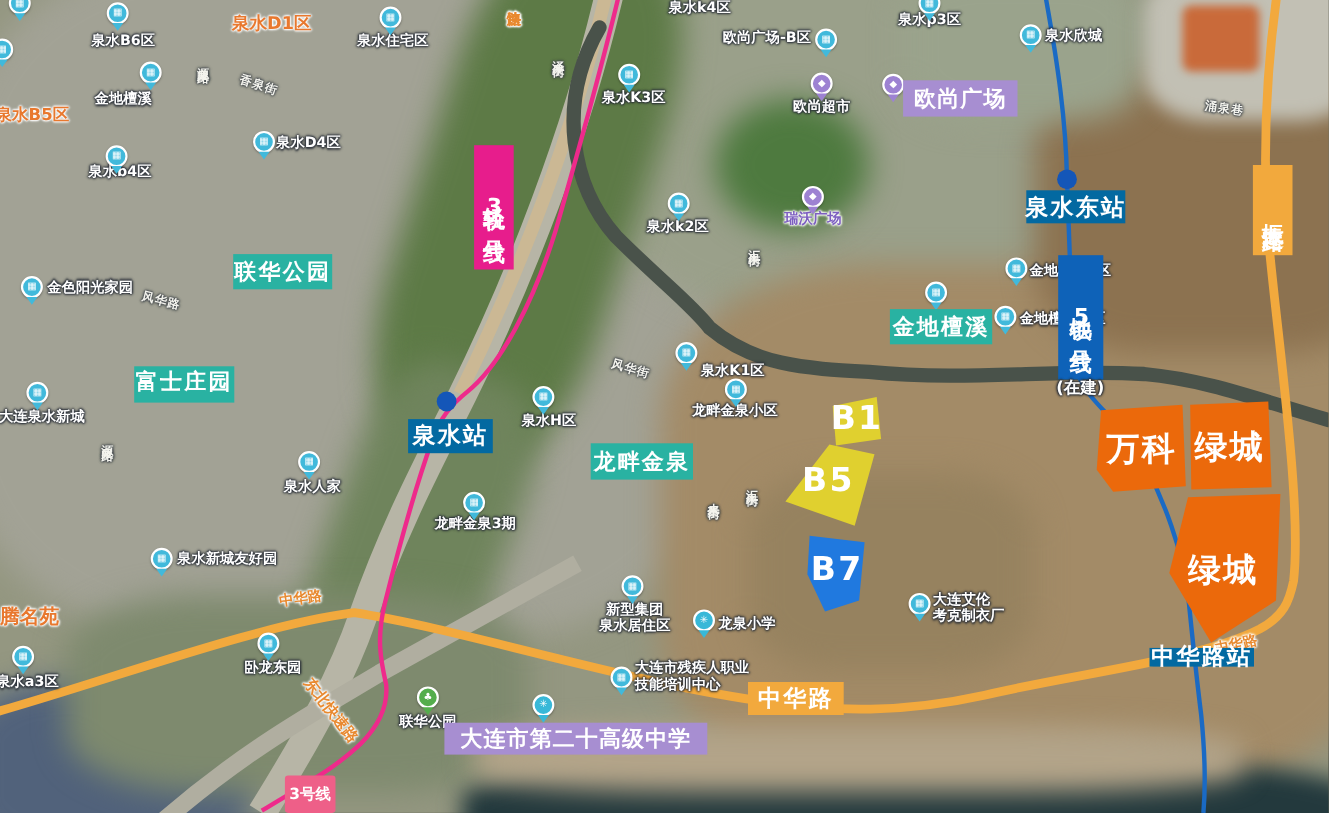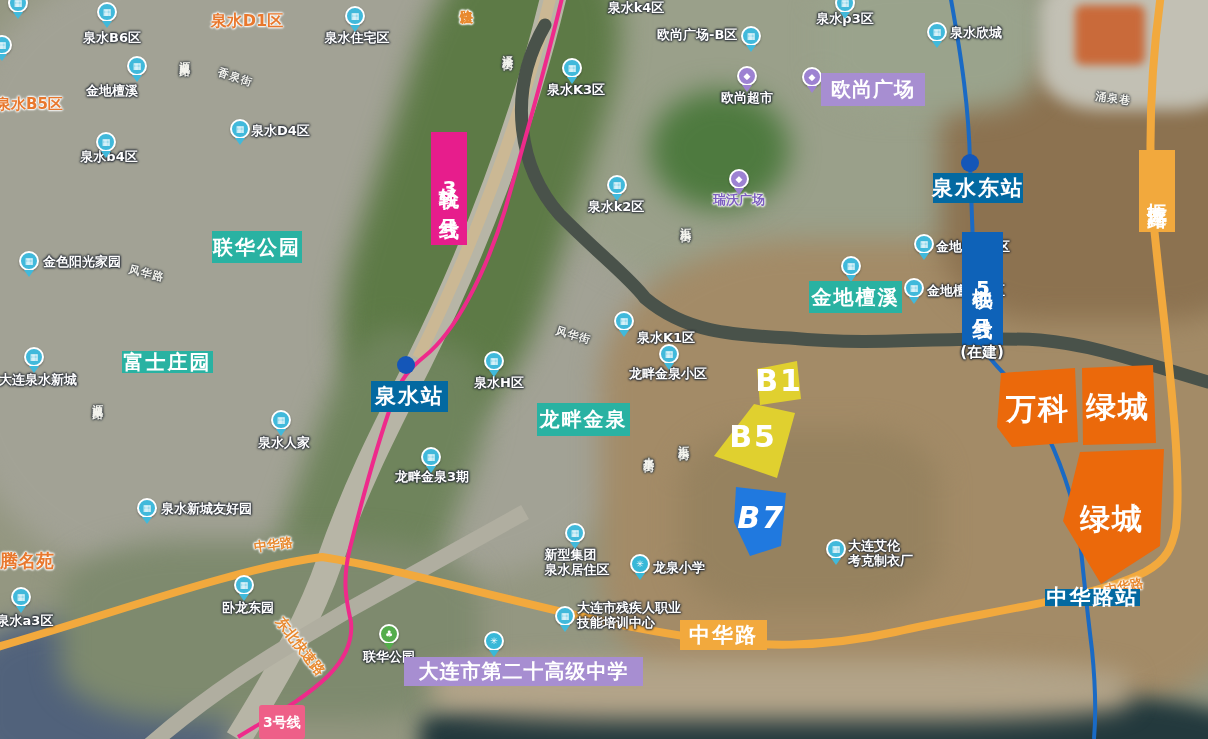--- a/index.html
+++ b/index.html
@@ -112,34 +112,34 @@
         <polygon points="736,487 786,493 781,546 750,556 734,522" fill="#2079df"></polygon>
         <polygon points="1001,373 1075,368 1078,442 1012,447 997,427" fill="#eb690b"></polygon>
         <polygon points="1082,368 1153,365 1156,443 1083,445" fill="#eb690b"></polygon>
         <polygon points="1080,452 1164,449 1160,546 1101,584 1063,521" fill="#eb690b"></polygon>
       </g>
   </svg>
 
   <div id="overlay">
       <div class="lbl parcel-label" style="left: 779px; top: 364px; transform: translateX(-50%); text-align: right;">B1</div>
       <div class="lbl parcel-label" style="left: 753px; top: 420px; transform: translateX(-50%);">B5</div>
-      <div class="lbl parcel-label" style="left: 761px; top: 501px; transform: translateX(-50%); font-style: italic;">B7</div>
+      <div class="lbl parcel-label" style="left: 761px; top: 501px; transform: translateX(-50%);">B7</div>
       <div class="lbl parcel-label" style="left: 1038px; top: 392px; transform: translateX(-50%);">万科</div>
       <div class="lbl parcel-label" style="left: 1118px; top: 390px; transform: translateX(-50%);">绿城</div>
       <div class="lbl parcel-label" style="left: 1112px; top: 502px; transform: translateX(-50%);">绿城</div>
       <div class="lbl station" style="left: 371px; top: 381px; width: 77px; height: 31px;">泉水站</div>
       <div class="lbl station" style="left: 933px; top: 173px; width: 90px; height: 30px;">泉水东站</div>
       <div class="lbl station" style="left: 1045px; top: 589px; width: 95px; height: 17px;">中华路站</div>
       <div class="lbl transit-pink" style="left: 431px; top: 132px; width: 36px; height: 113px;">轻轨3号线</div>
       <div class="lbl transit-blue" style="left: 962px; top: 232px; width: 41px; height: 113px;">地铁5号线</div>
       <div class="lbl outline-white" style="left: 982px; top: 344px; transform: translateX(-50%); transform-origin: center top;">(在建)</div>
       <div class="lbl road-box-v" style="left: 1139px; top: 150px; width: 36px; height: 82px;">振连路</div>
       <div class="lbl road-box" style="left: 680px; top: 620px; width: 87px; height: 30px;">中华路</div>
       <div class="lbl area-teal" style="left: 212px; top: 231px; width: 90px; height: 32px;">联华公园</div>
-      <div class="lbl area-teal" style="left: 122px; top: 351px; width: 91px; height: 22px;">富士庄园</div>
+      <div class="lbl area-teal" style="left: 122px; top: 333px; width: 91px; height: 33px; font-family: Liberation Mono, monospace;">富士庄园</div>
       <div class="lbl area-teal" style="left: 537px; top: 403px; width: 93px; height: 33px;">龙畔金泉</div>
       <div class="lbl area-teal" style="left: 809px; top: 281px; width: 93px; height: 32px;">金地檀溪</div>
       <div class="lbl area-purple" style="left: 821px; top: 73px; width: 104px; height: 33px;">欧尚广场</div>
       <div class="lbl area-purple" style="left: 404px; top: 657px; width: 239px; height: 29px;">大连市第二十高级中学</div>
       <div class="lbl area-orange" style="left: 247px; top: 12px; font-size: 16px; transform: translateX(-50%); transform-origin: center top;">泉水D1区</div>
       <div class="lbl area-orange" style="left: -4px; top: 96px; font-size: 15px;">泉水B5区</div>
       <div class="lbl area-orange" style="left: 0px; top: 551px; font-size: 18px;">腾名苑</div>
       <div class="lbl poi" style="left: 112px; top: 31px; transform: translateX(-50%); transform-origin: center top;">泉水B6区</div>
       <div class="lbl poi" style="left: 112px; top: 84px; transform: translateX(-50%); transform-origin: center top;">金地檀溪</div>
       <div class="lbl poi" style="left: 251px; top: 124px;">泉水D4区</div>
@@ -162,21 +162,21 @@
       <div class="lbl poi" style="left: 845px; top: 12px; transform: translateX(-50%); transform-origin: center top;">泉水p3区</div>
       <div class="lbl poi" style="left: 950px; top: 26px;">泉水欣城</div>
       <div class="lbl poi" style="left: 936px; top: 240px;">金地檀溪3区</div>
       <div class="lbl poi" style="left: 927px; top: 284px;">金地檀溪小区</div>
       <div class="lbl poi" style="left: 747px; top: 91px; transform: translateX(-50%); transform-origin: center top;">欧尚超市</div>
       <div class="lbl poi-purple" style="left: 739px; top: 193px; transform: translateX(-50%); transform-origin: center top;">瑞沃广场</div>
       <div class="lbl poi" style="left: 848px; top: 539px;">
         <div>大连艾伦</div>
         <div>考克制衣厂</div>
       </div>
-      <div class="lbl poi" style="left: 577px; top: 548px; transform: translateX(-50%); transform-origin: center top;">
+      <div class="lbl poi" style="left: 577px; top: 548px; transform: translateX(-50%); transform-origin: center top; text-align: center;">
         <div>新型集团</div>
         <div>泉水居住区</div>
       </div>
       <div class="lbl poi" style="left: 577px; top: 601px;">
         <div>大连市残疾人职业</div>
         <div>技能培训中心</div>
       </div>
       <div class="lbl poi" style="left: 389px; top: 650px; transform: translateX(-50%); transform-origin: center top;">联华公园</div>
       <div class="lbl poi" style="left: 653px; top: 561px;">龙泉小学</div>
       <div class="lbl street-v" style="left: 177px; top: 52px;">源泉路</div>

